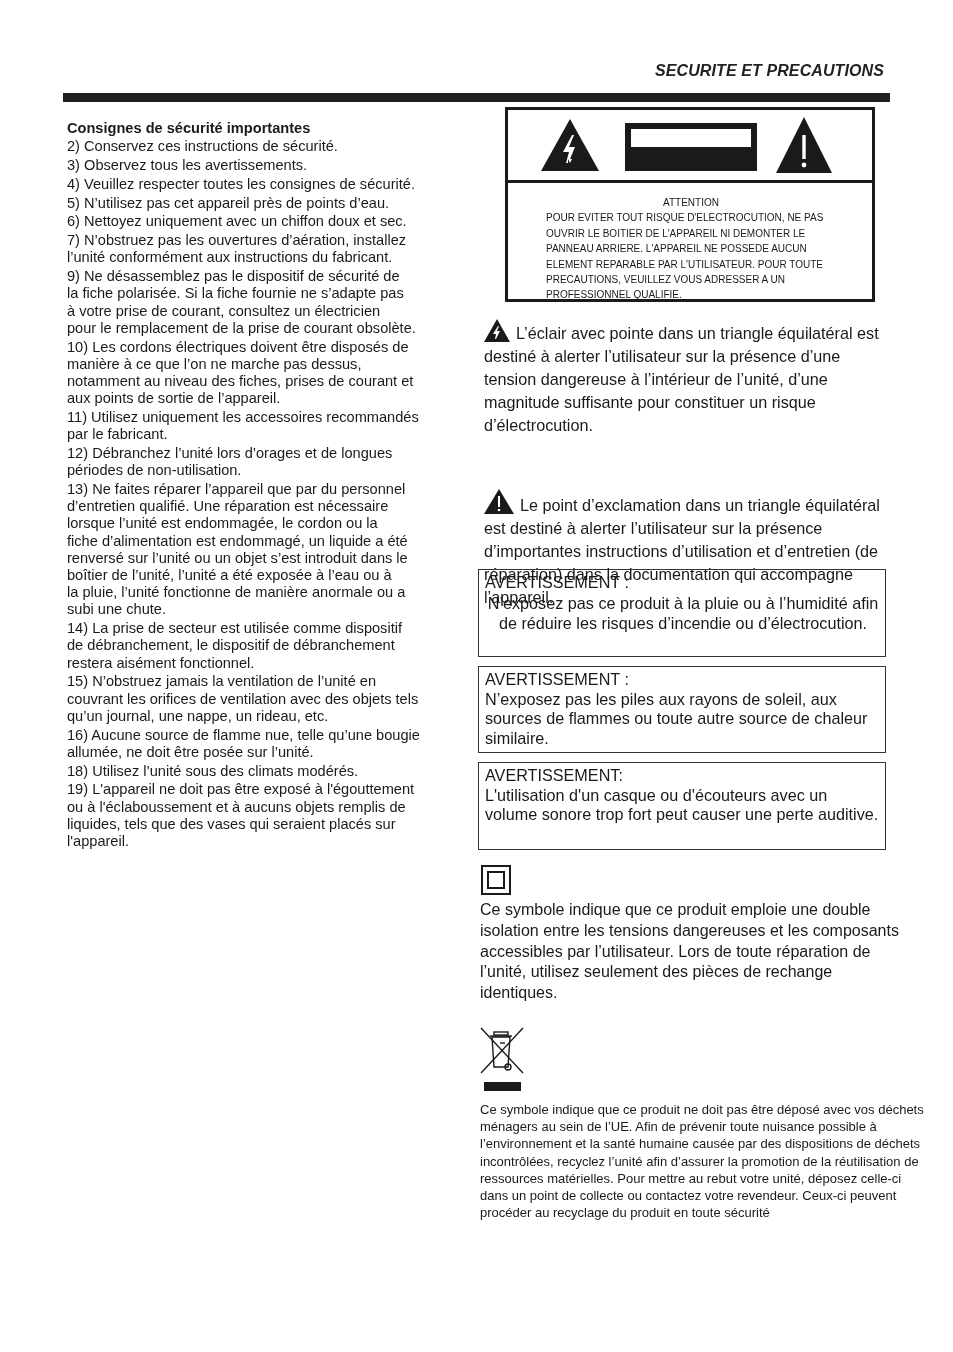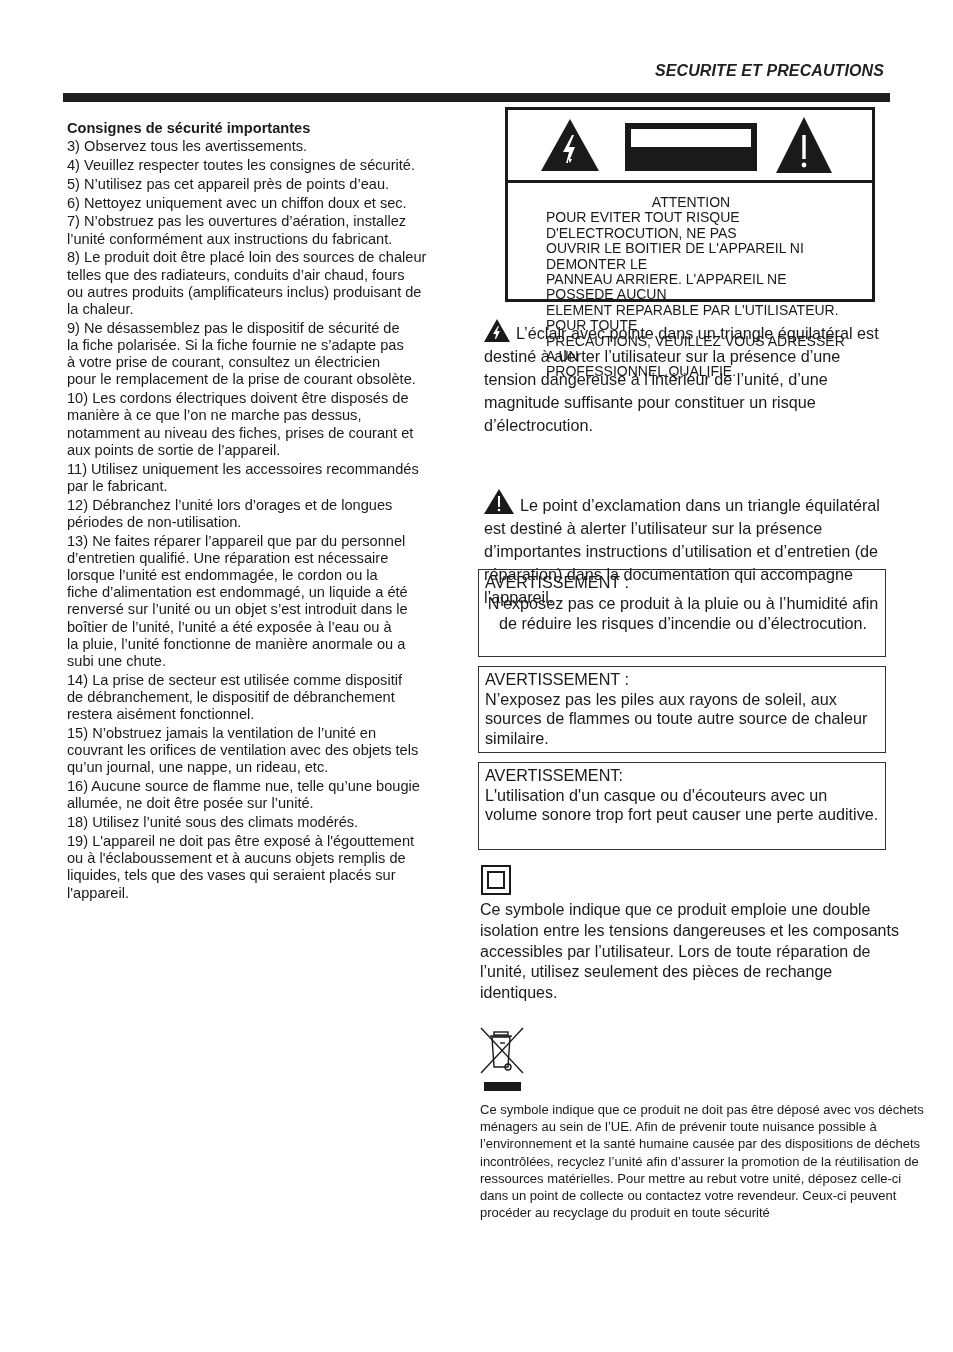--- a/index.html
+++ b/index.html
@@ -13,21 +13,21 @@
   .left-col .heading { font-weight:bold; font-size:14.6px; margin-bottom:1px; }
   .left-col .item { margin:0 0 1.6px 0; white-space:pre-line; }
 
   .attn-box { position:absolute; left:505px; top:107px; width:364px; height:189px;
               border:3px solid #1a1a1a; }
   .attn-top { height:70px; border-bottom:3px solid #1a1a1a; position:relative; }
   .attn-tri1 { position:absolute; left:33px; top:9px; }
   .attn-tri2 { position:absolute; left:268px; top:7px; }
   .attn-rect { position:absolute; left:117px; top:13px; width:132px; height:48px; background:#1a1a1a; }
   .attn-rect-inner { position:absolute; left:6px; top:6px; width:120px; height:18px; background:#fff; }
-  .attn-body { padding:12px 16px 0 38px; font-size:14px; line-height:15.4px; }
+  .attn-body { padding:12px 16px 0 38px; font-size:10px; line-height:15.4px; }
   .attn-body .attn-heading { text-align:center; padding-right:20px; }
 
   .sym-text { position:absolute; left:484px; width:400px; font-size:16.2px; line-height:23px; }
   .sym1 { top:319px; }
   .sym2 { top:441px;margin-top:48px; }
   .sym-text .inline-tri { display:inline-block; vertical-align:-3px; margin-right:6px; }
 
   .warn-box { position:absolute; left:478px; width:396px; border:1px solid #333; padding:3px 4px 3px 6px;
               font-size:16.2px; line-height:19.5px; }
   .warn-box .warn-title { font-weight:normal; }
@@ -44,30 +44,27 @@
   .weee-text { position:absolute; left:480px; top:1101px; width:450px; font-size:13px; line-height:17.2px; }
 </style>
 </head>
 <body>
 
 <div class="header-title">SECURITE ET PRECAUTIONS</div>
 <div class="header-bar"></div>
 
 <div class="left-col">
   <div class="heading">Consignes de sécurité importantes</div>
+  <div class="item">2) Conservez ces instructions de sécurité.</div>
   <div class="item">3) Observez tous les avertissements.</div>
   <div class="item">4) Veuillez respecter toutes les consignes de sécurité.</div>
   <div class="item">5) N’utilisez pas cet appareil près de points d’eau.</div>
   <div class="item">6) Nettoyez uniquement avec un chiffon doux et sec.</div>
   <div class="item">7) N’obstruez pas les ouvertures d’aération, installez
 l’unité  conformément aux instructions du fabricant.</div>
-  <div class="item">8) Le produit doit être placé loin des sources de chaleur
-telles que des radiateurs, conduits d’air chaud, fours
-ou autres produits (amplificateurs inclus) produisant de
-la chaleur.</div>
   <div class="item">9) Ne désassemblez pas le dispositif de sécurité de
 la fiche polarisée. Si la fiche fournie ne s’adapte pas
 à votre prise de courant, consultez un électricien
 pour le remplacement de la prise de courant obsolète.</div>
   <div class="item">10) Les cordons électriques doivent être disposés de
 manière à ce que l’on ne marche pas dessus,
 notamment au niveau des fiches, prises de courant et
 aux points de sortie de l’appareil.</div>
   <div class="item">11) Utilisez uniquement les accessoires recommandés
 par le fabricant.</div>

